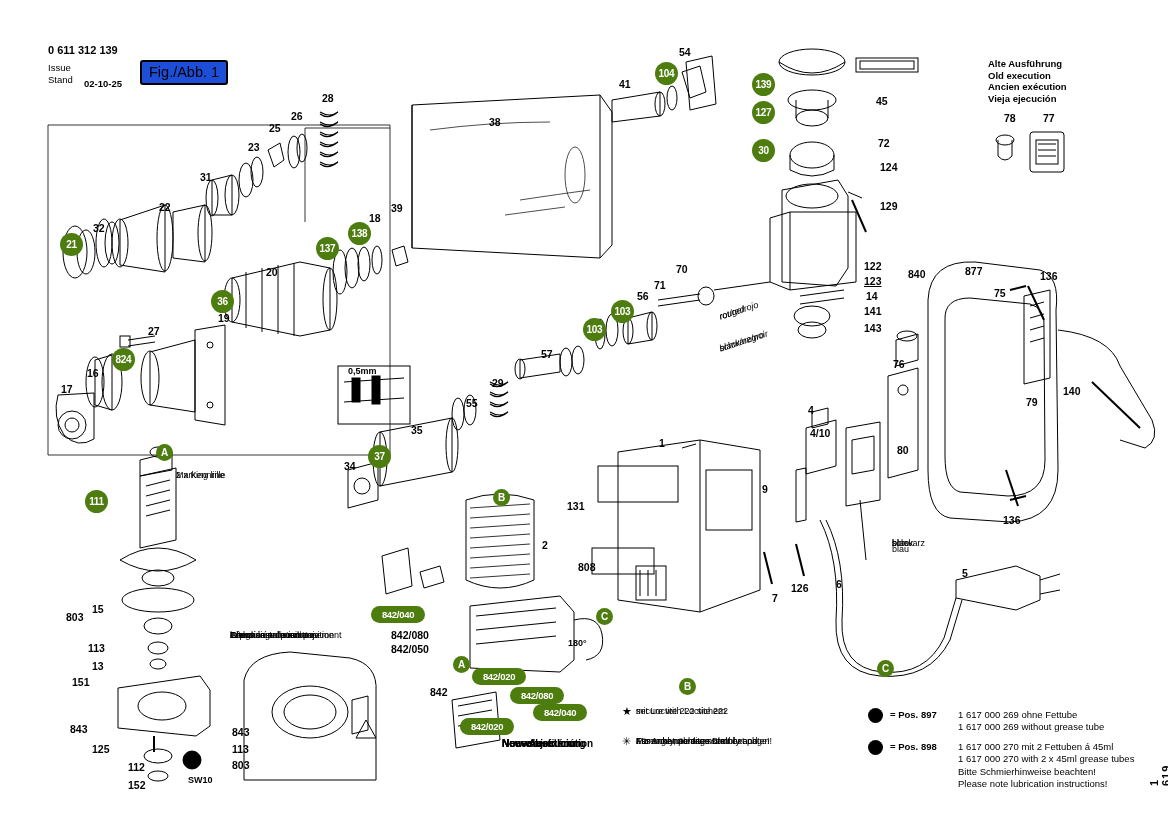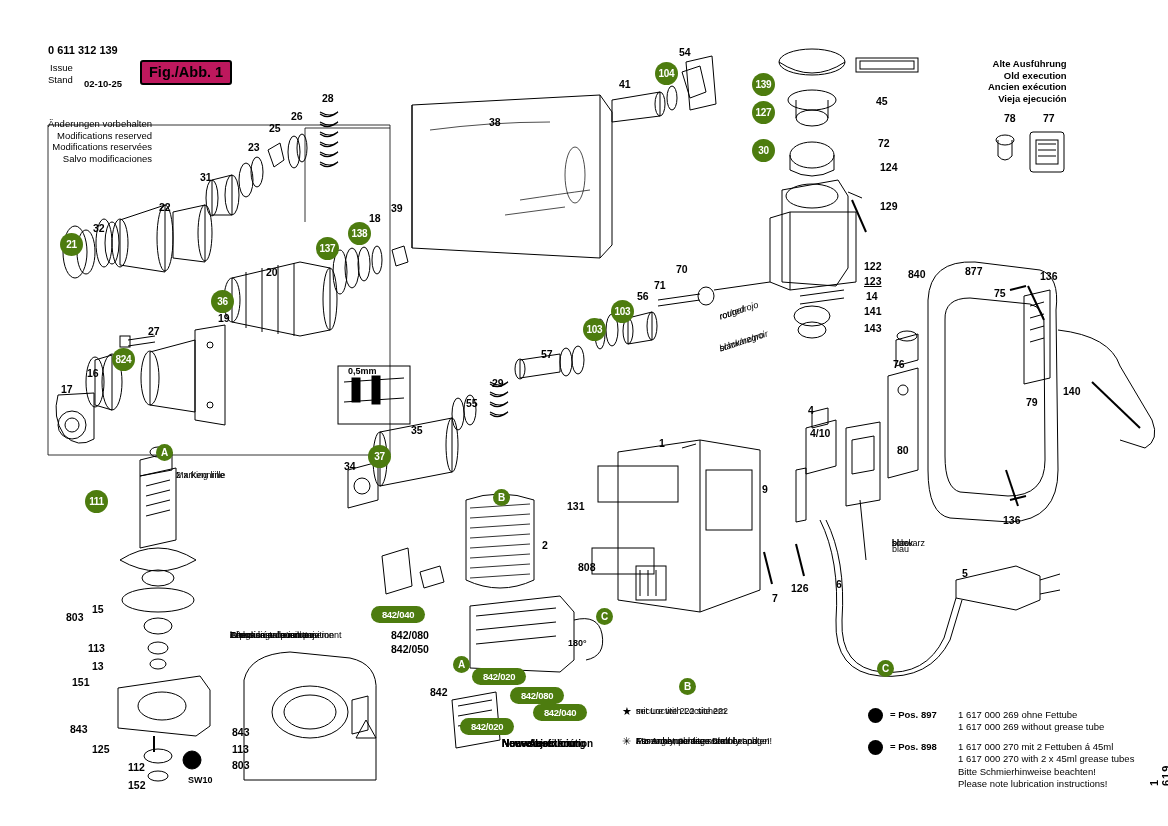--- a/index.html
+++ b/index.html
@@ -1,26 +1,26 @@
 <!DOCTYPE html>
 <html><head>
 <meta charset="utf-8">
 <style>
   html,body{margin:0;padding:0;background:#ffffff;}
   body{width:1168px;height:826px;position:relative;font-family:"Liberation Sans",sans-serif;color:#000;overflow:hidden;}
   #sheet{position:absolute;left:0;top:0;width:1168px;height:826px;}
-  .abs{position:absolute;text-align:right;}
+  .abs{position:absolute;}
   .txt{font-size:9.5px;line-height:11px;white-space:pre;letter-spacing:0px;}
   .txt-b{font-weight:bold;}
   
   .bullet{position:absolute;border-radius:50%;background:#4d7c0f;color:#fff;font-size:10px;font-weight:bold;
           display:flex;align-items:center;justify-content:center;letter-spacing:-0.3px;}
   .plain{position:absolute;font-size:10.5px;font-weight:bold;color:#000;white-space:nowrap;}
   .fig{position:absolute;border:2px solid #000;border-radius:3px;padding:2px 7px 3px 7px;
-       font-size:14.5px;font-weight:bold;letter-spacing:0px;background:#be185d;}
+       font-size:14.5px;font-weight:normal;letter-spacing:0px;background:#1d4ed8;}
   .hdrline{font-size:9.5px;line-height:11.5px;white-space:pre;}
   .vert{position:absolute;transform-origin:0 0;transform:rotate(-90deg);font-size:11px;font-weight:bold;letter-spacing:1px;}
   svg{position:absolute;left:0;top:0;overflow:visible;}
   .callout{position:absolute;font-size:9px;line-height:10px;white-space:pre;}
   .callout-i{font-style:italic;}
   .legend{position:absolute;font-size:9.5px;line-height:11.5px;white-space:pre;}
   .sym{font-size:11px;}
 </style>
 </head>
 <body>
@@ -248,26 +248,20 @@
   </div>
   <div class="abs" style="left:48px;top:62px;">
     <div class="hdrline">Issue</div>
     <div class="hdrline">Stand</div>
   </div>
   <div class="abs" style="left:84px;top:73px;">
     <span class="txt txt-b">02-10-25</span>
   </div>
   <div class="fig" style="left:140px;top:60px;">Fig./Abb. 1</div>
 
-  <div class="abs" style="left:48px;top:118px;">
-    <div class="hdrline">Änderungen vorbehalten</div>
-    <div class="hdrline">Modifications reserved</div>
-    <div class="hdrline">Modifications reservées</div>
-    <div class="hdrline">Salvo modificaciones</div>
-  </div>
 
   <div class="abs" style="left:988px;top:58px;">
     <div class="hdrline txt-b">Alte Ausführung</div>
     <div class="hdrline txt-b">Old execution</div>
     <div class="hdrline txt-b">Ancien exécution</div>
     <div class="hdrline txt-b">Vieja ejecución</div>
   </div>
 
   <div class="abs" style="left:176px;top:470px;">
     <div class="callout">2 x Kennrille</div>

